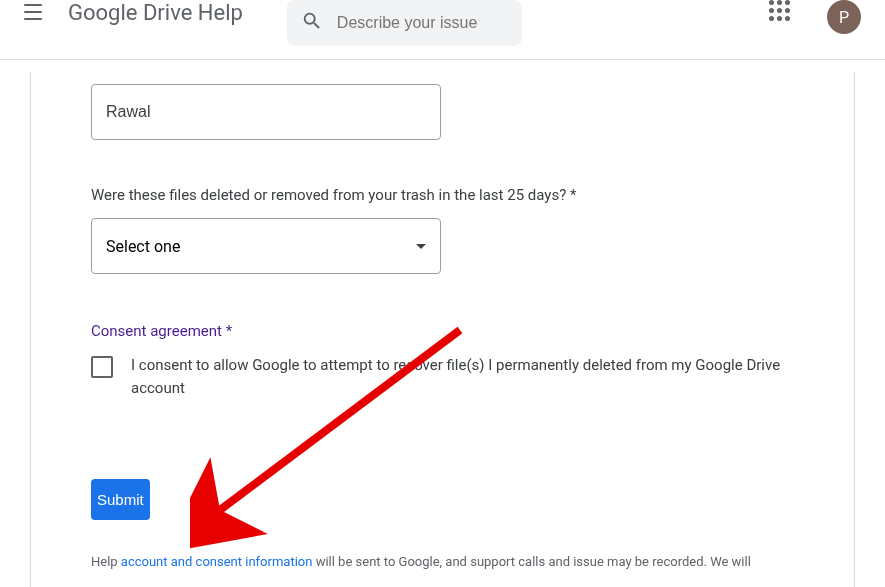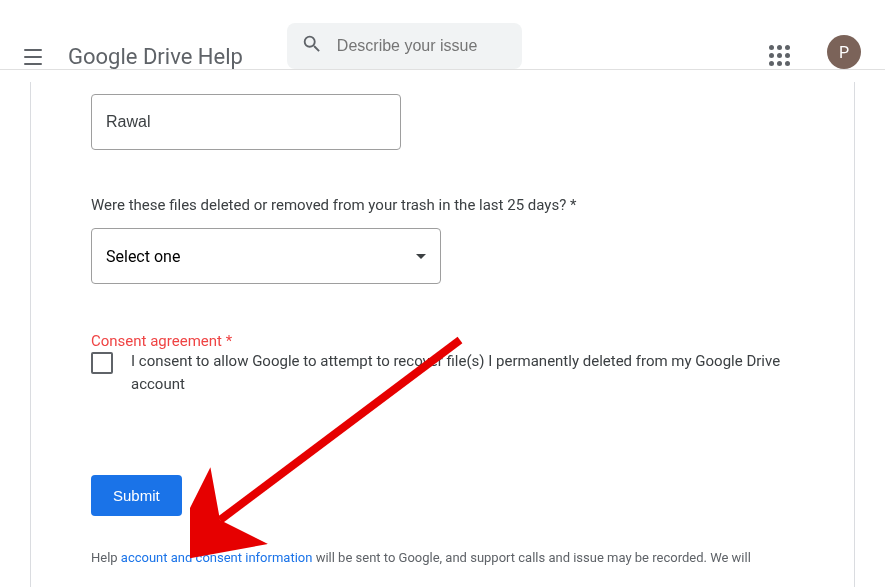--- a/index.html
+++ b/index.html
@@ -5,23 +5,23 @@
     * { margin: 0; padding: 0; box-sizing: border-box; }
     body {
       font-family: Roboto, Arial, sans-serif;
       background: #fff;
       width: 885px;
       height: 587px;
       overflow: hidden;
       position: relative;
     }
     .header {
-      height: 70px;
-      display: flex;
-      align-items: flex-end;
+      height: 60px;
+      display: flex;
+      align-items: flex-start;
       padding: 0 24px;
       border-bottom: 1px solid #e0e0e0;
       gap: 20px;
     }
     .menu-icon {
       width: 24px;
       height: 24px;
       display: flex;
       flex-direction: column;
       justify-content: center;
@@ -93,21 +93,21 @@
       position: relative;
       padding: 12px 30px 0 30px;
     }
     .card {
       border-left: 1px solid #dadce0;
       border-right: 1px solid #dadce0;
       padding: 12px 60px 0 60px;
       height: 516px;
     }
     .text-input {
-      width: 310px;
+      width: 350px;
       height: 56px;
       border: 1px solid #9e9e9e;
       border-radius: 4px;
       padding: 0 14px;
       font-size: 16px;
       color: #3c4043;
       outline: none;
     }
     .field-label {
       font-size: 15px;
@@ -129,23 +129,23 @@
       cursor: pointer;
     }
     .caret {
       width: 0; height: 0;
       border-left: 5px solid transparent;
       border-right: 5px solid transparent;
       border-top: 5px solid #3c4043;
     }
     .consent-label {
       font-size: 15px;
-      color: #ef4444;
+      color: #4c1d95;
       margin-top: 48px;
-      margin-bottom: 0;
+      margin-bottom: 14px;
     }
     .consent-row {
       display: flex;
       align-items: flex-start;
       gap: 18px;
     }
     .checkbox {
       width: 22px;
       height: 22px;
       border: 2px solid #5f6368;
@@ -159,21 +159,21 @@
       color: #3c4043;
       line-height: 1.5;
     }
     .submit-btn {
       margin-top: 80px;
       background: #1a73e8;
       color: #fff;
       border: none;
       border-radius: 4px;
       font-size: 15px;
-      padding: 12px 22px;
+      padding: 12px 6px;
       cursor: pointer;
       font-weight: 500;
     }
     .footnote {
       font-size: 13px;
       color: #5f6368;
       margin-top: 34px;
     }
     .footnote .link { color: #1a73e8; }
     .arrow-overlay {

